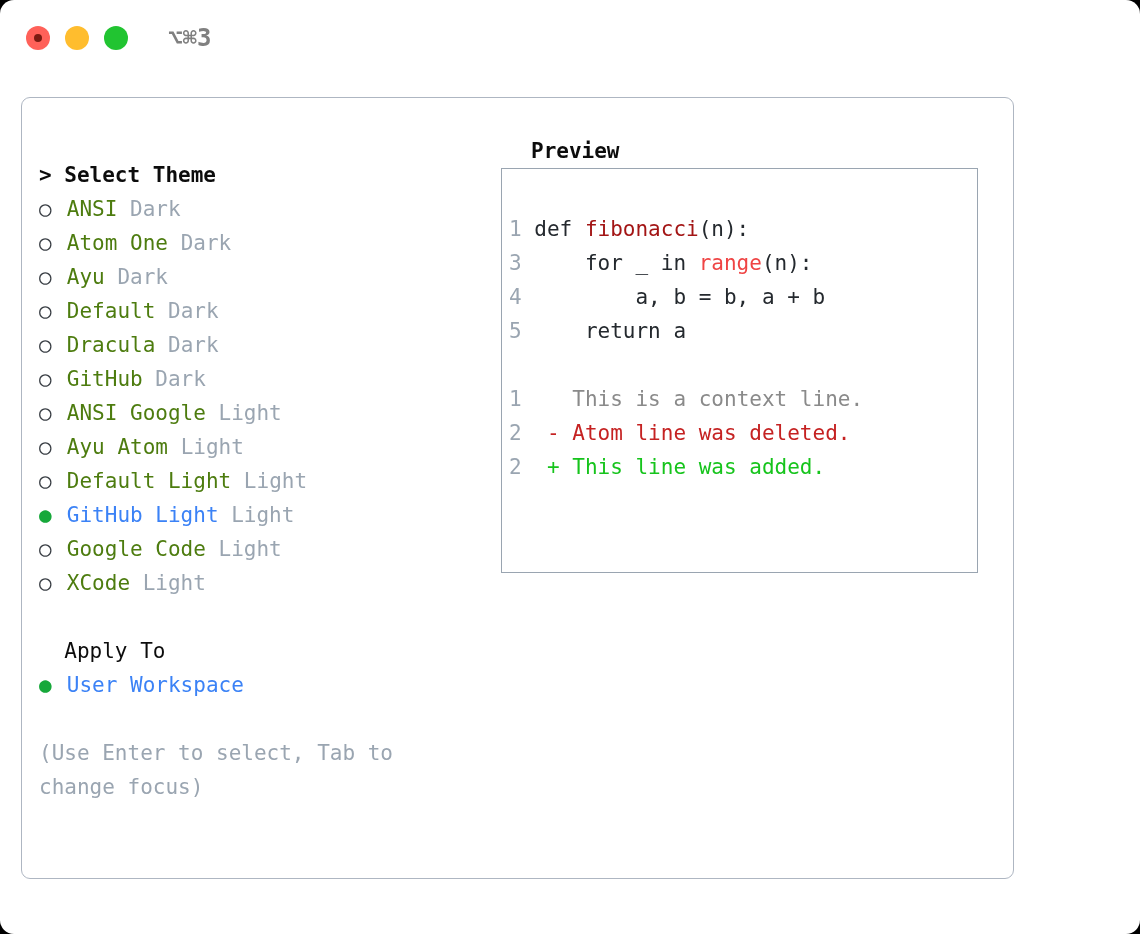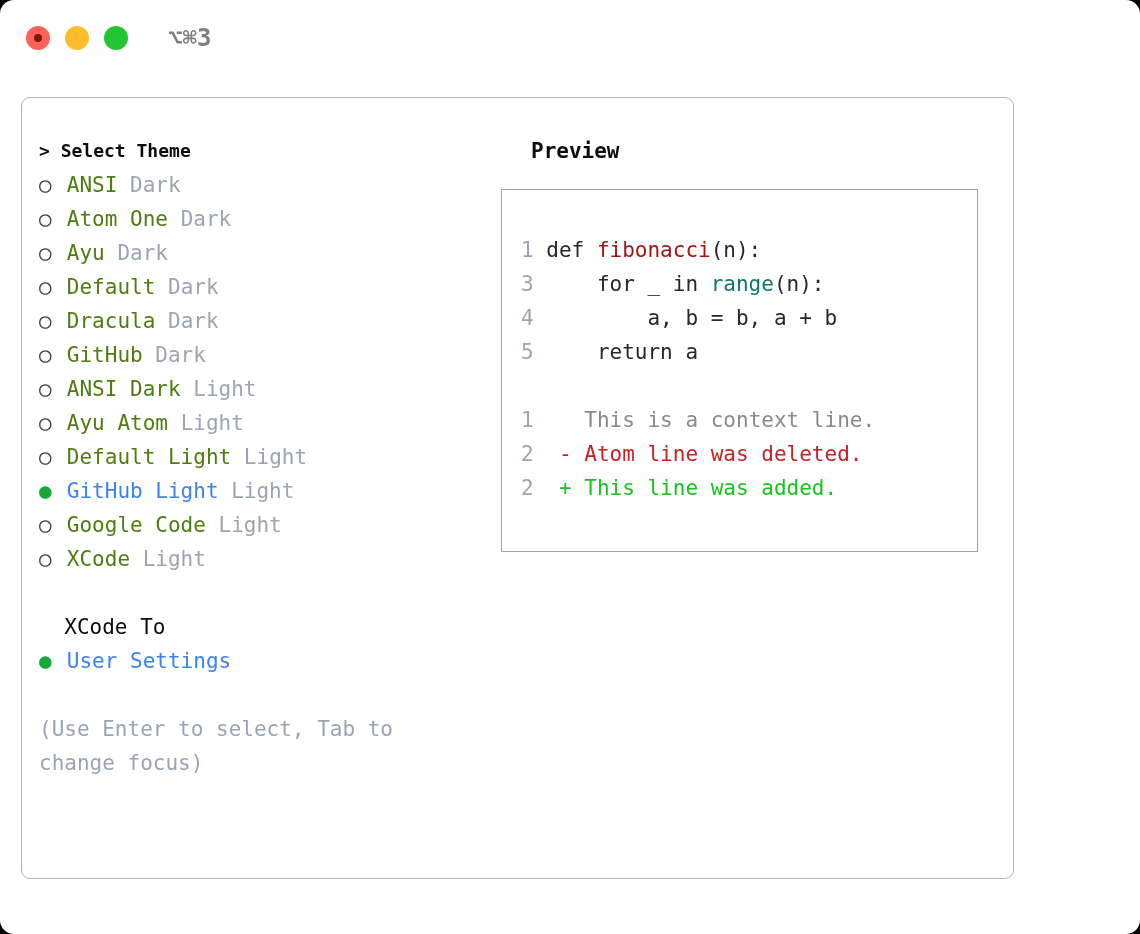--- a/index.html
+++ b/index.html
@@ -87,26 +87,27 @@
 
   
   .left-col {
     position: absolute;
     left: 17px;
     top: 36px;
     width: 450px;
   }
 
   .section-title {
-    font-size: 18px;
+    font-size: 21px;
     font-weight: bold;
     color: #0c0c0c;
     line-height: 34px;
     white-space: pre;
     font-family: "DejaVu Sans Mono", "Liberation Mono", monospace;
+    margin-top: 24px;
   }
 
   .opt-row {
     font-size: 21px;
     line-height: 34px;
     white-space: pre;
     color: #2f3338;
     font-family: "DejaVu Sans Mono", "Liberation Mono", monospace;
   }
   .marker {
@@ -150,43 +151,42 @@
   .preview-title {
     font-size: 21px;
     font-weight: bold;
     color: #0c0c0c;
     line-height: 34px;
     font-family: "DejaVu Sans Mono", "Liberation Mono", monospace;
     margin-left: 30px;
   }
 
   .preview-box {
-    margin-top: 21px;
     width: 477px;
-    height: 363px;
+    height: 405px;
     border: 1.5px solid #9aa5b1;
     box-sizing: border-box;
     background: #ffffff;
     padding-top: 43px;
-    padding-left: 19px;
+    padding-left: 7px;
   }
 
   .code-line {
     font-size: 21px;
     line-height: 34px;
     white-space: pre;
     color: #24292e;
     font-family: "DejaVu Sans Mono", "Liberation Mono", monospace;
   }
   .ln {
     color: #9aa5b1;
   }
   .tok-fn   { color: #a31515; }
   .tok-num  { color: #0f7f7f; }
-  .tok-call { color: #0f766e; }
+  .tok-call { color: #ef4444; }
   .tok-plain{ color: #24292e; }
 
   .diff-ctx { color: #8a8a8a; text-align: center; }
   .diff-del { color: #c52222; }
   .diff-add { color: #16c41c; }
   .diff-gap { height: 34px; }
 </style>
 </head>
 <body>
 
@@ -207,34 +207,34 @@
 
       <div class="section-title">&gt; Select Theme</div>
 
       <div id="theme-list">
           <div class="opt-row"><span class="marker marker-off">○</span><span> </span><span class="opt-label-off">ANSI</span><span> </span><span class="opt-tag">Dark</span></div>
           <div class="opt-row"><span class="marker marker-off">○</span><span> </span><span class="opt-label-off">Atom One</span><span> </span><span class="opt-tag">Dark</span></div>
           <div class="opt-row"><span class="marker marker-off">○</span><span> </span><span class="opt-label-off">Ayu</span><span> </span><span class="opt-tag">Dark</span></div>
           <div class="opt-row"><span class="marker marker-off">○</span><span> </span><span class="opt-label-off">Default</span><span> </span><span class="opt-tag">Dark</span></div>
           <div class="opt-row"><span class="marker marker-off">○</span><span> </span><span class="opt-label-off">Dracula</span><span> </span><span class="opt-tag">Dark</span></div>
           <div class="opt-row"><span class="marker marker-off">○</span><span> </span><span class="opt-label-off">GitHub</span><span> </span><span class="opt-tag">Dark</span></div>
-          <div class="opt-row"><span class="marker marker-off">○</span><span> </span><span class="opt-label-off">ANSI Dark</span><span> </span><span class="opt-tag">Light</span></div>
+          <div class="opt-row"><span class="marker marker-off">○</span><span> </span><span class="opt-label-off">ANSI Google</span><span> </span><span class="opt-tag">Light</span></div>
           <div class="opt-row"><span class="marker marker-off">○</span><span> </span><span class="opt-label-off">Ayu Atom</span><span> </span><span class="opt-tag">Light</span></div>
           <div class="opt-row"><span class="marker marker-off">○</span><span> </span><span class="opt-label-off">Default Light</span><span> </span><span class="opt-tag">Light</span></div>
           <div class="opt-row"><span class="marker marker-on">●</span><span> </span><span class="opt-label-on">GitHub Light</span><span> </span><span class="opt-tag">Light</span></div>
           <div class="opt-row"><span class="marker marker-off">○</span><span> </span><span class="opt-label-off">Google Code</span><span> </span><span class="opt-tag">Light</span></div>
           <div class="opt-row"><span class="marker marker-off">○</span><span> </span><span class="opt-label-off">XCode</span><span> </span><span class="opt-tag">Light</span></div>
         </div>
 
       <div class="spacer-line"></div>
 
-      <div class="apply-title"><span style="display:inline-block;width:2ch;"></span><span>XCode To</span></div>
+      <div class="apply-title"><span style="display:inline-block;width:2ch;"></span><span>Apply To</span></div>
 
       <div id="apply-list">
-          <div class="opt-row"><span class="marker marker-on">●</span><span> </span><span class="opt-label-on">User Settings</span></div>
+          <div class="opt-row"><span class="marker marker-on">●</span><span> </span><span class="opt-label-on">User Workspace</span></div>
         </div>
 
       <div class="spacer-line"></div>
 
       <div class="hint">(Use Enter to select, Tab to change focus)</div>
     </div>
 
     <div class="right-col">
       <div class="preview-title">Preview</div>
       <div class="preview-box">

